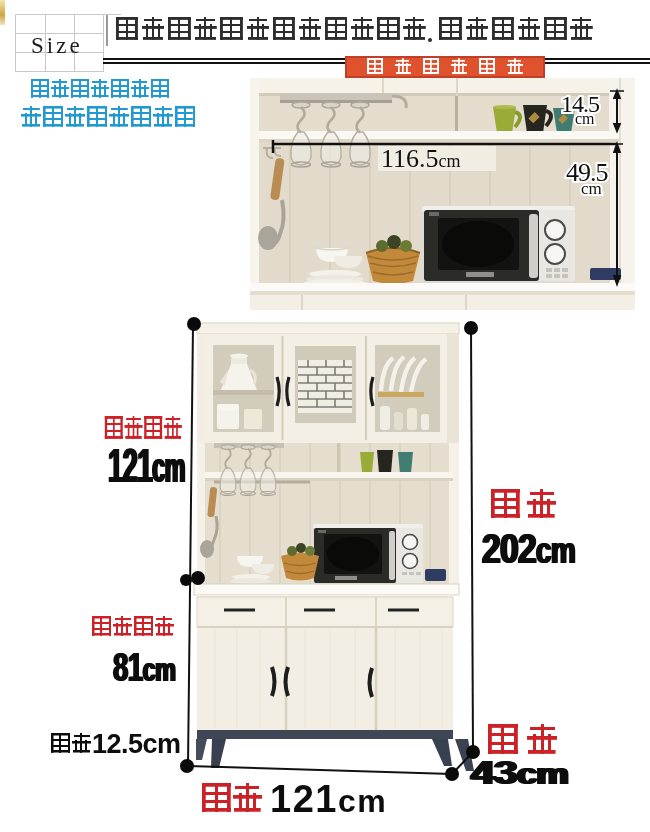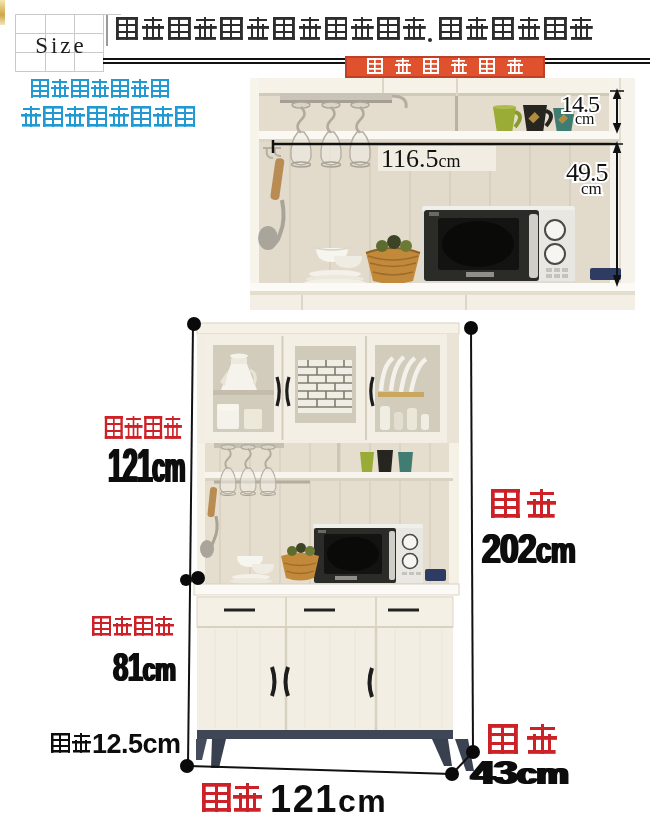--- a/index.html
+++ b/index.html
@@ -31,21 +31,21 @@
 
 <div class="abs" style="left:0;top:0;width:5px;height:25px;background:linear-gradient(180deg,#f3e6ad,#cfa646 60%,#efe6c0);"></div>
 
 <svg class="abs" style="left:0;top:0" width="140" height="80" viewBox="0 0 140 80">
 <g stroke="#c9c9c9" stroke-width="1" fill="none">
 <path d="M15.5 14.5H121M15.5 33.5H104M15.5 52.5H104M15.5 71.5H104"></path>
 <path d="M15.5 14.5V71.5M45.5 14.5V71.5M74.5 14.5V71.5M103.5 14.5V71.5"></path>
 </g>
 </svg>
 
-<div class="abs" style="left:31px;top:33px;width:60px;text-align:center;font-family:'Liberation Serif',serif;font-size:23px;color:#1c1c1c;letter-spacing:3px;">Size</div>
+<div class="abs" style="left:31px;top:33px;width:60px;font-family:'Liberation Serif',serif;font-size:23px;color:#1c1c1c;letter-spacing:3px;">Size</div>
 
 <div class="abs" style="left:106px;top:15px;width:2px;height:31px;background:#9a9a9a;"></div>
 
 <div class="abs ttl" style="left:114px;top:17px;font-size:24px;color:#2d2d2d;white-space:nowrap;">
 <span class="cjk"></span><span class="cjk2"></span><span class="cjk"></span><span class="cjk2"></span><span class="cjk"></span><span class="cjk2"></span><span class="cjk"></span><span class="cjk2"></span><span class="cjk"></span><span class="cjk2"></span><span class="cjk"></span><span class="cjk2"></span><span style="display:inline-block;width:10px"><span style="display:inline-block;width:4px;height:4px;background:#2d2d2d;border-radius:50%;vertical-align:-2px"></span></span><span class="cjk"></span><span class="cjk2"></span><span class="cjk"></span><span class="cjk2"></span><span class="cjk"></span><span class="cjk2"></span>
 </div>
 
 <div class="abs" style="left:103px;top:58px;width:547px;height:1.5px;background:#111;"></div>
 <div class="abs" style="left:103px;top:61.5px;width:547px;height:2.5px;background:#111;"></div>
 

